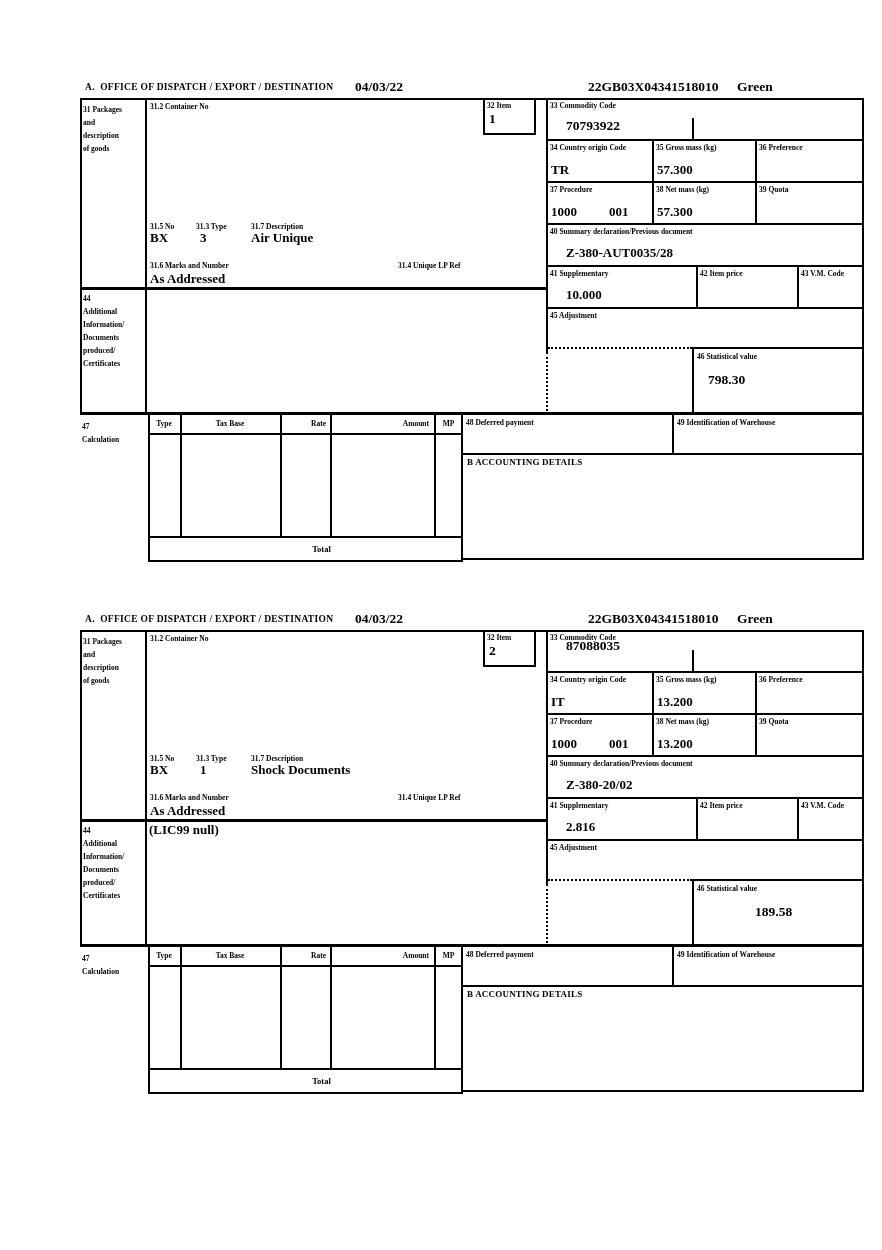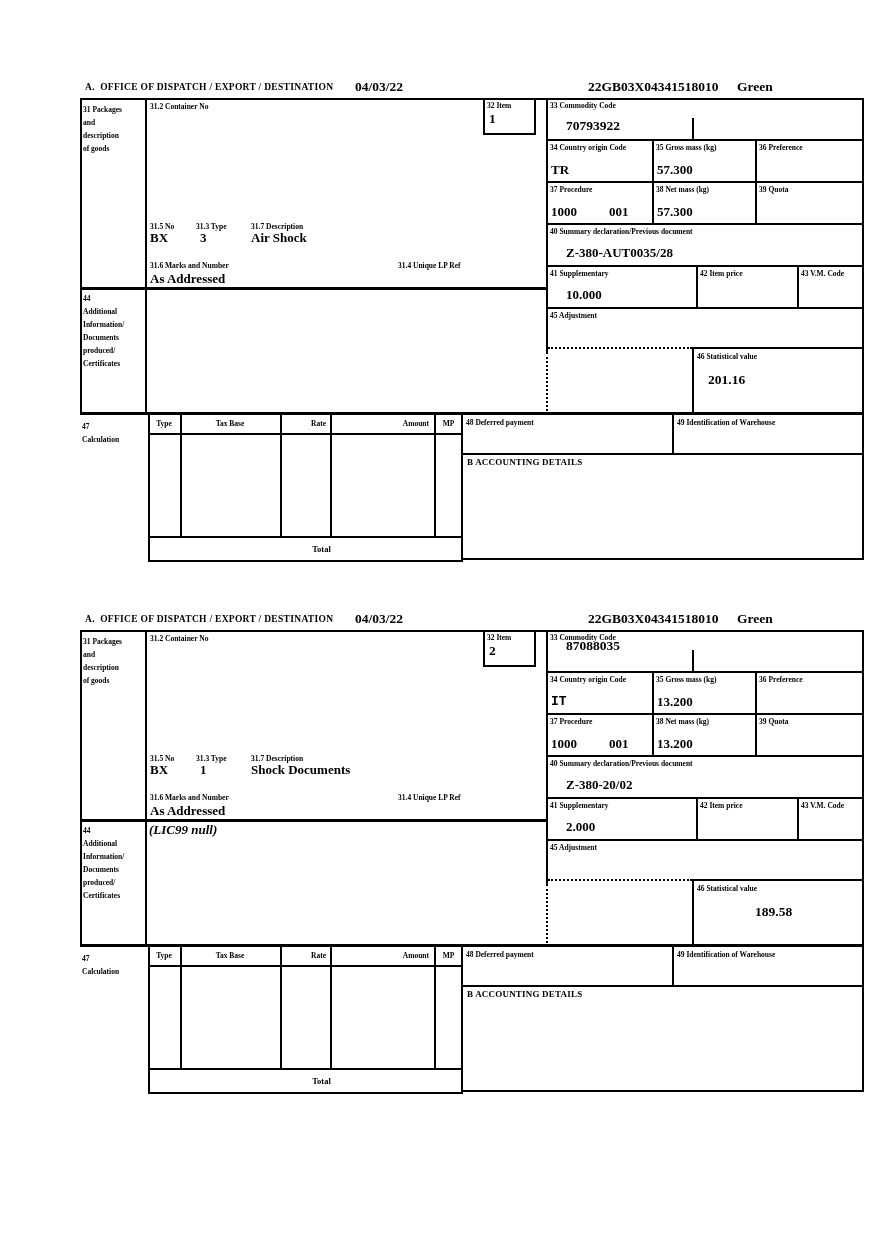--- a/index.html
+++ b/index.html
@@ -45,21 +45,21 @@
 
     <div class="box" style="left:403px;top:20px;width:53px;height:37px;"></div>
     <div class="lbl" style="left:407px;top:23px;">32 Item</div>
     <div class="val val14" style="left:409px;top:33px;">1</div>
 
     <div class="lbl" style="left:70px;top:144px;">31.5 No</div>
     <div class="lbl" style="left:116px;top:144px;">31.3 Type</div>
     <div class="lbl" style="left:171px;top:144px;">31.7 Description</div>
     <div class="val" style="left:70px;top:152px;">BX</div>
     <div class="val" style="left:120px;top:152px;">3</div>
-    <div class="val" style="left:171px;top:152px;">Air Shock</div>
+    <div class="val" style="left:171px;top:152px;">Air Unique</div>
     <div class="lbl" style="left:70px;top:183px;">31.6 Marks and Number</div>
     <div class="lbl" style="left:318px;top:183px;">31.4 Unique LP Ref</div>
     <div class="val" style="left:70px;top:193px;">As Addressed</div>
     <div class="val" style="left:320px;top:193px;"></div>
 
     <div class="lbl lbl-pre" style="left:3px;top:214px;width:60px;">44
 Additional
 Information/
 Documents
 produced/
@@ -108,21 +108,21 @@
     <div class="vline" style="left:616px;top:187px;height:44px;"></div>
     <div class="vline" style="left:717px;top:187px;height:44px;"></div>
     <div class="hline" style="left:466px;top:229px;width:318px;"></div>
 
     <div class="lbl" style="left:470px;top:233px;">45 Adjustment</div>
     <div class="val" style="left:486px;top:250px;"></div>
     <div class="dot-h" style="left:468px;top:269px;width:144px;"></div>
 
     <div class="box" style="left:612px;top:269px;width:172px;height:68px;"></div>
     <div class="lbl" style="left:617px;top:274px;">46 Statistical value</div>
-    <div class="val val14" style="left:628px;top:294px;">201.16</div>
+    <div class="val val14" style="left:628px;top:294px;">798.30</div>
 
     <div class="lbl lbl-pre" style="left:2px;top:342px;width:62px;">47
 Calculation</div>
     <div class="box" style="left:68px;top:337px;width:315px;height:123px;border-top:none;"></div>
     <div class="vline" style="left:100px;top:337px;height:123px;"></div>
     <div class="vline" style="left:200px;top:337px;height:123px;"></div>
     <div class="vline" style="left:250px;top:337px;height:123px;"></div>
     <div class="vline" style="left:354px;top:337px;height:123px;"></div>
     <div class="hline" style="left:68px;top:355px;width:315px;"></div>
     <div class="lbl tc" style="left:68px;top:341px;width:32px;">Type</div>
@@ -178,34 +178,34 @@
     <div class="lbl" style="left:318px;top:183px;">31.4 Unique LP Ref</div>
     <div class="val" style="left:70px;top:193px;">As Addressed</div>
     <div class="val" style="left:320px;top:193px;"></div>
 
     <div class="lbl lbl-pre" style="left:3px;top:214px;width:60px;">44
 Additional
 Information/
 Documents
 produced/
 Certificates</div>
-    <div class="val" style="left:69px;top:212px;font-style:italic;">(LIC99 null)</div>
+    <div class="val" style="left:69px;top:212px;">(LIC99 null)</div>
 
     <div class="vline" style="left:466px;top:20px;height:254px;"></div>
     <div class="dot-v" style="left:466px;top:274px;height:63px;"></div>
 
     <div class="lbl" style="left:470px;top:23px;">33 Commodity Code</div>
     <div class="val val14" style="left:486px;top:28px;">87088035</div>
     <div class="vline" style="left:612px;top:40px;height:22px;"></div>
     <div class="hline" style="left:466px;top:61px;width:318px;"></div>
 
     <div class="lbl" style="left:470px;top:65px;">34 Country origin Code</div>
     <div class="lbl" style="left:576px;top:65px;">35 Gross mass (kg)</div>
     <div class="lbl" style="left:679px;top:65px;">36 Preference</div>
-    <div class="val" style="left:471px;top:84px;font-family:Liberation Mono, monospace;">IT</div>
+    <div class="val" style="left:471px;top:84px;">IT</div>
     <div class="val" style="left:577px;top:84px;">13.200</div>
     <div class="val" style="left:683px;top:84px;"></div>
     <div class="vline" style="left:572px;top:61px;height:44px;"></div>
     <div class="vline" style="left:675px;top:61px;height:44px;"></div>
     <div class="hline" style="left:466px;top:103px;width:318px;"></div>
 
     <div class="lbl" style="left:470px;top:107px;">37 Procedure</div>
     <div class="lbl" style="left:576px;top:107px;">38 Net mass (kg)</div>
     <div class="lbl" style="left:679px;top:107px;">39 Quota</div>
     <div class="val" style="left:471px;top:126px;">1000</div>
@@ -216,21 +216,21 @@
     <div class="vline" style="left:675px;top:103px;height:44px;"></div>
     <div class="hline" style="left:466px;top:145px;width:318px;"></div>
 
     <div class="lbl" style="left:470px;top:149px;">40 Summary declaration/Previous document</div>
     <div class="val" style="left:486px;top:167px;">Z-380-20/02</div>
     <div class="hline" style="left:466px;top:187px;width:318px;"></div>
 
     <div class="lbl" style="left:470px;top:191px;">41 Supplementary</div>
     <div class="lbl" style="left:620px;top:191px;">42 Item price</div>
     <div class="lbl" style="left:721px;top:191px;">43 V.M. Code</div>
-    <div class="val" style="left:486px;top:209px;">2.000</div>
+    <div class="val" style="left:486px;top:209px;">2.816</div>
     <div class="val" style="left:624px;top:209px;"></div>
     <div class="val" style="left:725px;top:209px;"></div>
     <div class="vline" style="left:616px;top:187px;height:44px;"></div>
     <div class="vline" style="left:717px;top:187px;height:44px;"></div>
     <div class="hline" style="left:466px;top:229px;width:318px;"></div>
 
     <div class="lbl" style="left:470px;top:233px;">45 Adjustment</div>
     <div class="val" style="left:486px;top:250px;"></div>
     <div class="dot-h" style="left:468px;top:269px;width:144px;"></div>
 

